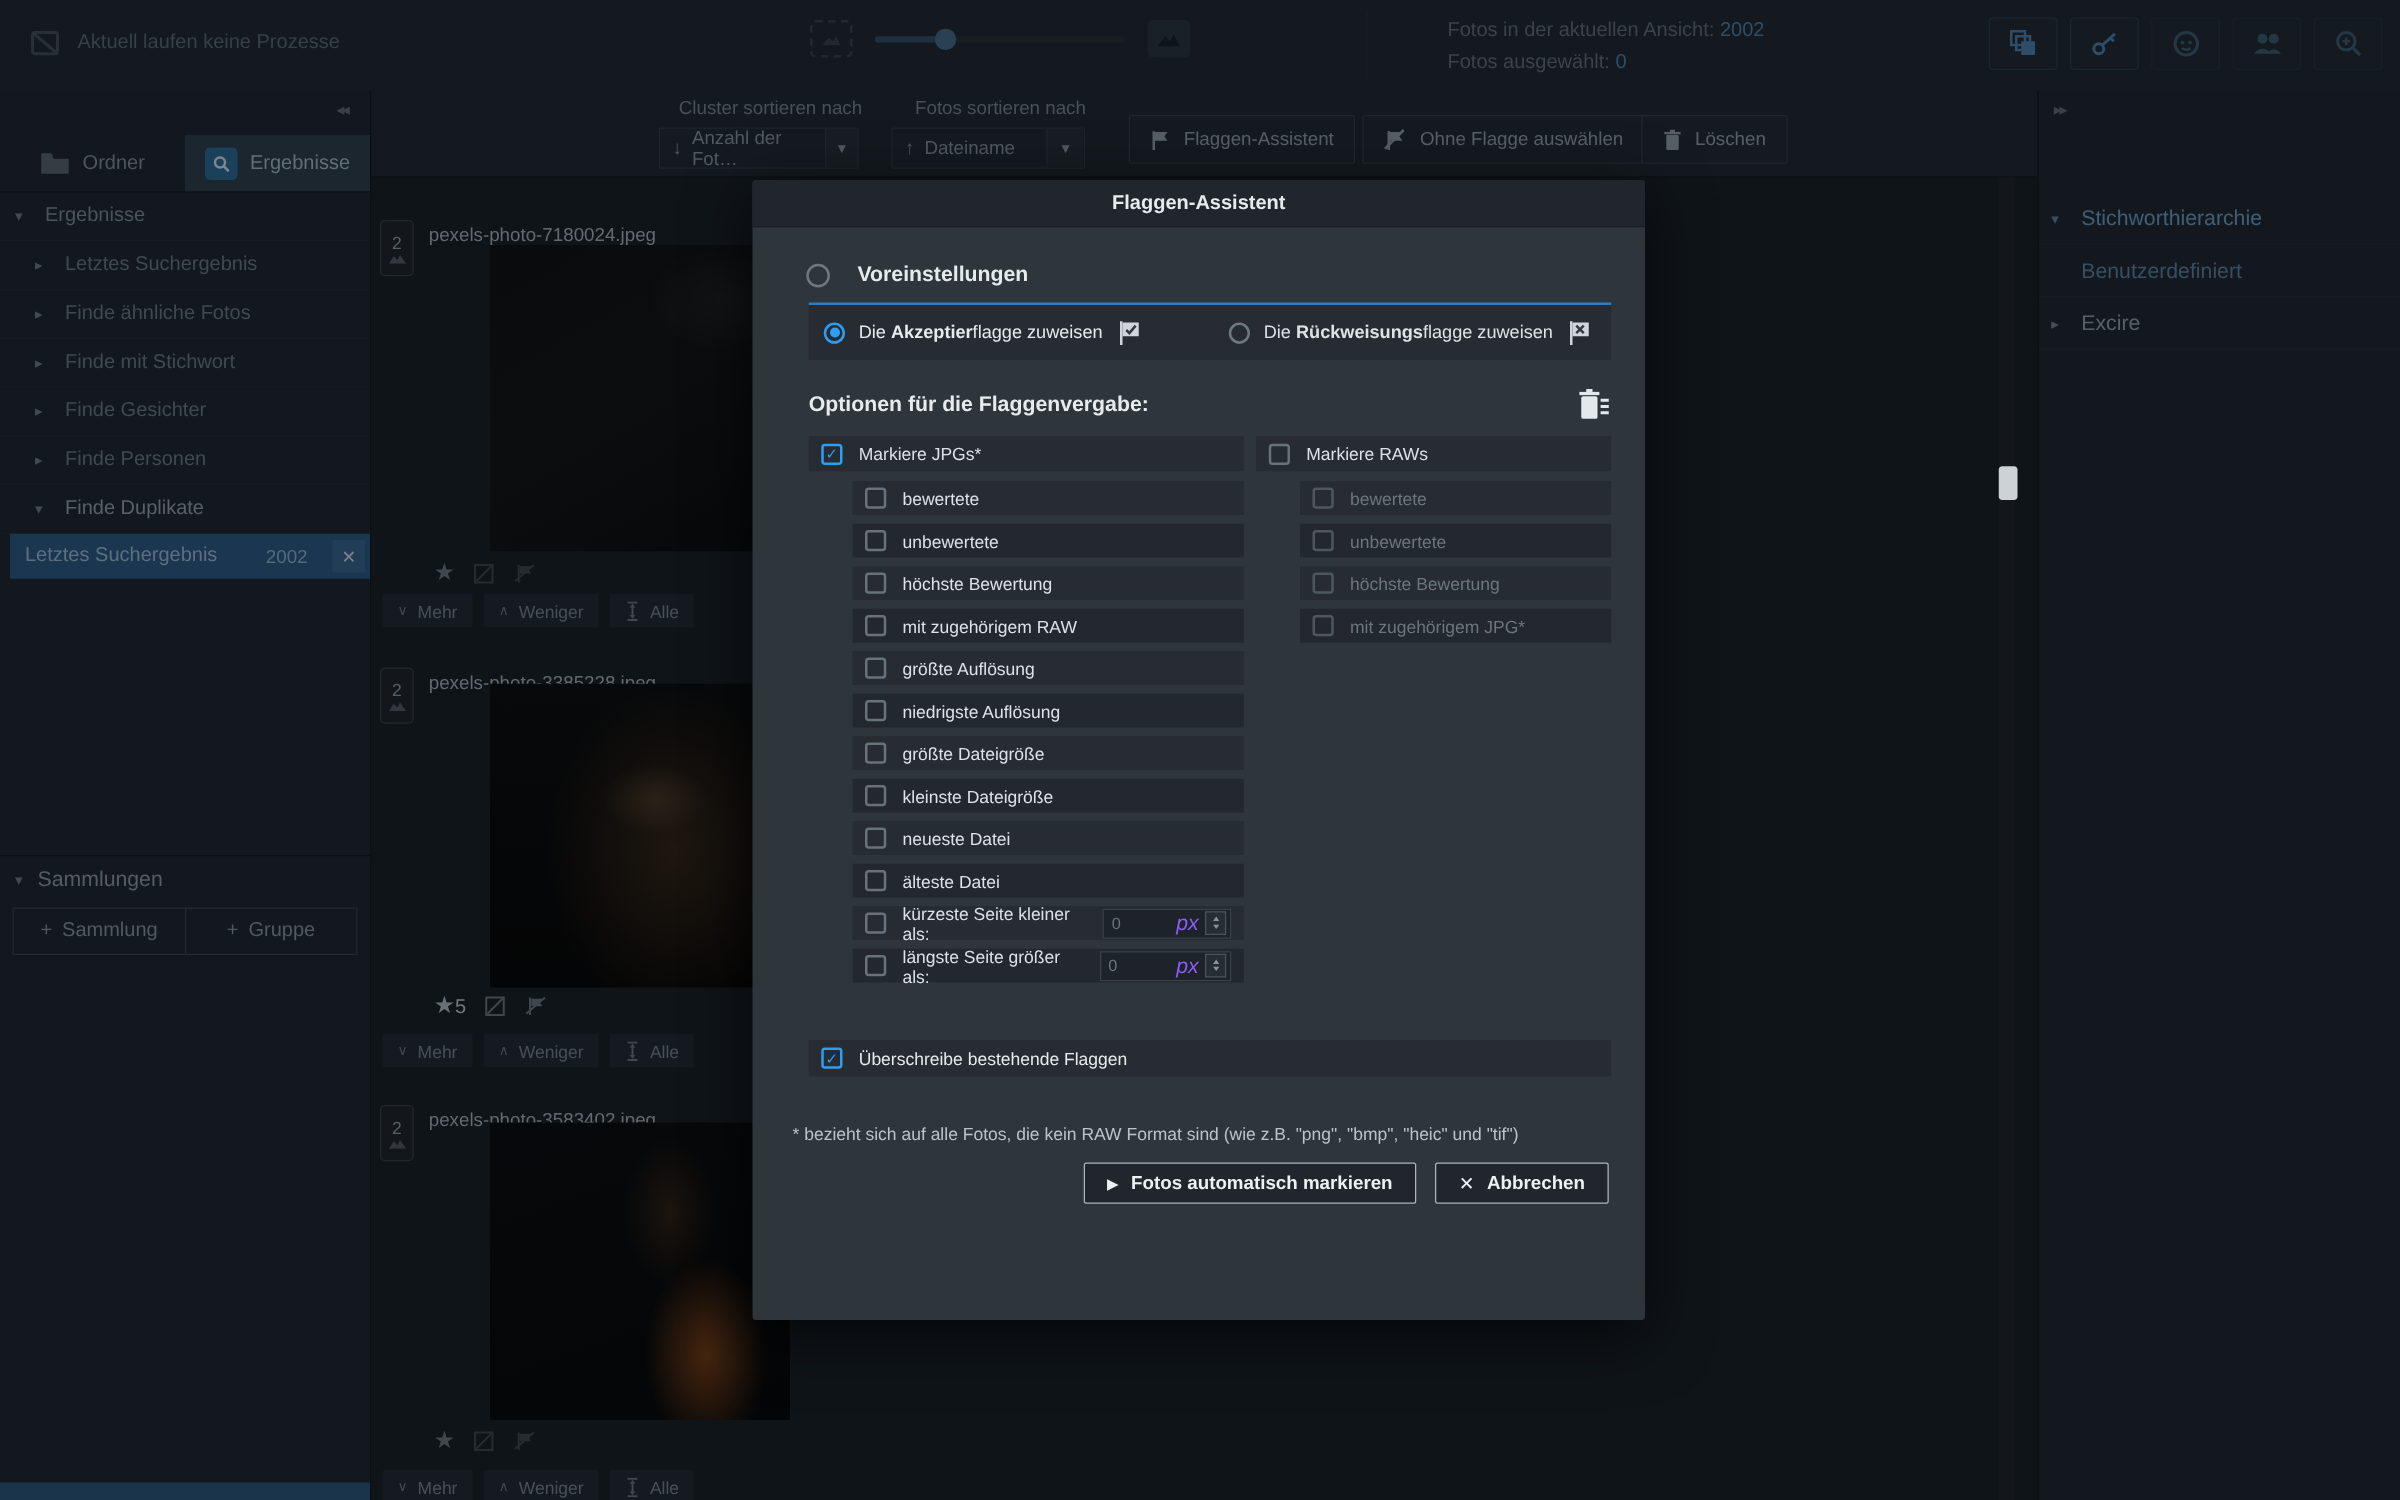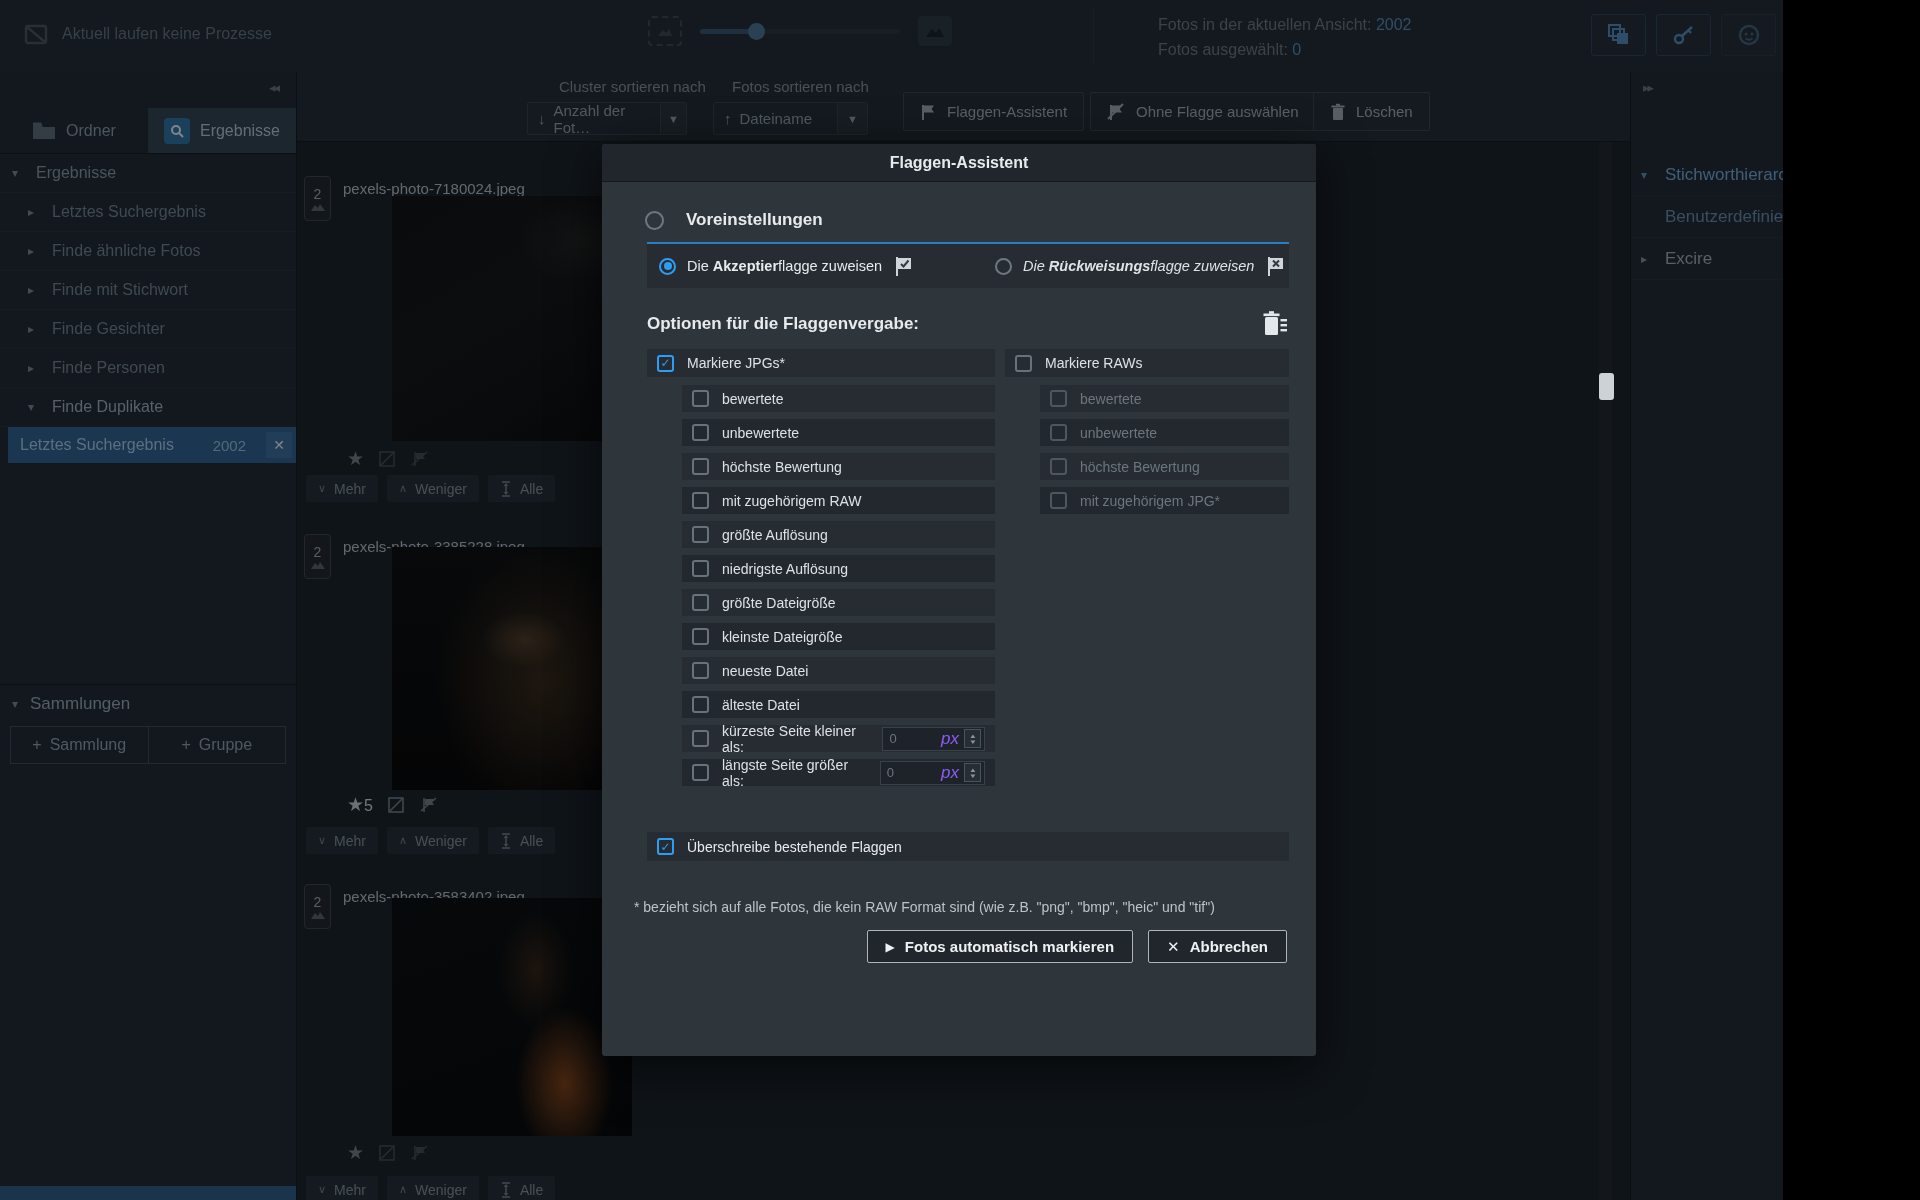--- a/index.html
+++ b/index.html
@@ -1,17 +1,17 @@
 <!DOCTYPE html>
 <html><head>
 <meta charset="utf-8">
 <style>
   html,body{margin:0;padding:0;background:#000;}
   *{box-sizing:border-box;}
-  .stage{position:relative;width:1783px;height:1200px;overflow:hidden;
+  .stage{position:relative;width:1920px;height:1200px;overflow:hidden;
          font-family:"Liberation Sans","DejaVu Sans",sans-serif;background:#1a232b;padding-left:15px;}
 
   
   .app{position:absolute;inset:0;}
   .topbar{position:absolute;left:0;top:0;width:1920px;height:72px;background:#222c35;}
   .status{position:absolute;left:22px;top:20px;display:flex;align-items:center;gap:12px;color:#5e6e7b;font-size:16px;}
   .slider-wrap{position:absolute;left:648px;top:16px;display:flex;align-items:center;gap:18px;}
   .slider-track{position:relative;width:200px;height:5px;border-radius:3px;background:#2b343d;}
   .slider-fill{position:absolute;left:0;top:0;height:5px;width:56px;background:#35536d;border-radius:3px;}
   .slider-thumb{position:absolute;left:48px;top:-6px;width:17px;height:17px;border-radius:50%;background:#47708f;}
@@ -94,21 +94,21 @@
   .radio-row{display:flex;align-items:center;gap:22px;padding-left:16px;font-size:17px;font-weight:bold;}
   .radio{width:19px;height:19px;border-radius:50%;border:2px solid #6e7880;flex:none;position:relative;}
   .radio.sel{border-color:#2e9df4;}
   .radio.sel::after{content:"";position:absolute;inset:2.5px;border-radius:50%;background:#2e9df4;}
   .radio.small{width:17px;height:17px;}
   .m-divider{height:2px;background:#2c7cc0;margin:12px 0 0 18px;}
   .m-sec-label{margin:10px 0 9px 18px;font-weight:bold;font-size:15px;}
   .flagtype-row{margin-left:18px;height:44px;background:#262c31;position:relative;display:flex;align-items:center;}
   .ft-group{display:flex;align-items:center;gap:11px;font-size:14.5px;font-weight:normal;}
   .ft-left{padding-left:12px;}
-  .ft-right{position:absolute;left:348px;color:#dfe3e6;font-style:italic;}
+  .ft-right{position:absolute;left:336px;color:#dfe3e6;}
   .m-options-head{margin:21px 0 10px 18px;font-weight:bold;font-size:17px;position:relative;height:30px;display:flex;align-items:center;}
   .opts-reset{position:absolute;right:0;top:0;width:28px;height:30px;display:flex;align-items:center;justify-content:center;}
   .opts{margin-left:18px;display:flex;gap:10px;align-items:flex-start;}
   .col-left{width:348px;}
   .col-right{width:284px;}
   .opt-row{display:flex;align-items:center;gap:13px;height:28px;padding:0 10px;margin-bottom:8px;background:#262c31;font-size:14px;color:#dde2e6;}
   .opt-row.alt{background:#22282d;}
   .opt-row.sub{margin-left:35px;height:27px;margin-bottom:7px;}
   .opt-row.dis{color:#6d767e;}
   .cb{width:17px;height:17px;border:2px solid #68727b;border-radius:3px;flex:none;display:flex;align-items:center;justify-content:center;font-size:12px;font-weight:bold;color:transparent;}
@@ -286,21 +286,21 @@
             <span>+</span>
             <span>Gruppe</span>
           </div>
         </div>
       </div>
       <div class="sb-bottom-bar"></div>
     </div>
 
     <div class="main">
       <div class="toolbar">
-        <span class="sort-label" style="left:262px;">Cluster sortieren nach</span>
+        <span class="sort-label" style="left:246px;">Cluster sortieren nach</span>
         <div class="dd" style="left:230px;width:160px;">
           <span>↓</span>
           <span>Anzahl der Fot…</span>
           <span class="ddcaret">▼</span>
         </div>
         <span class="sort-label" style="left:435px;">Fotos sortieren nach</span>
         <div class="dd" style="left:416px;width:155px;">
           <span>↑</span>
           <span>Dateiname</span>
           <span class="ddcaret">▼</span>

